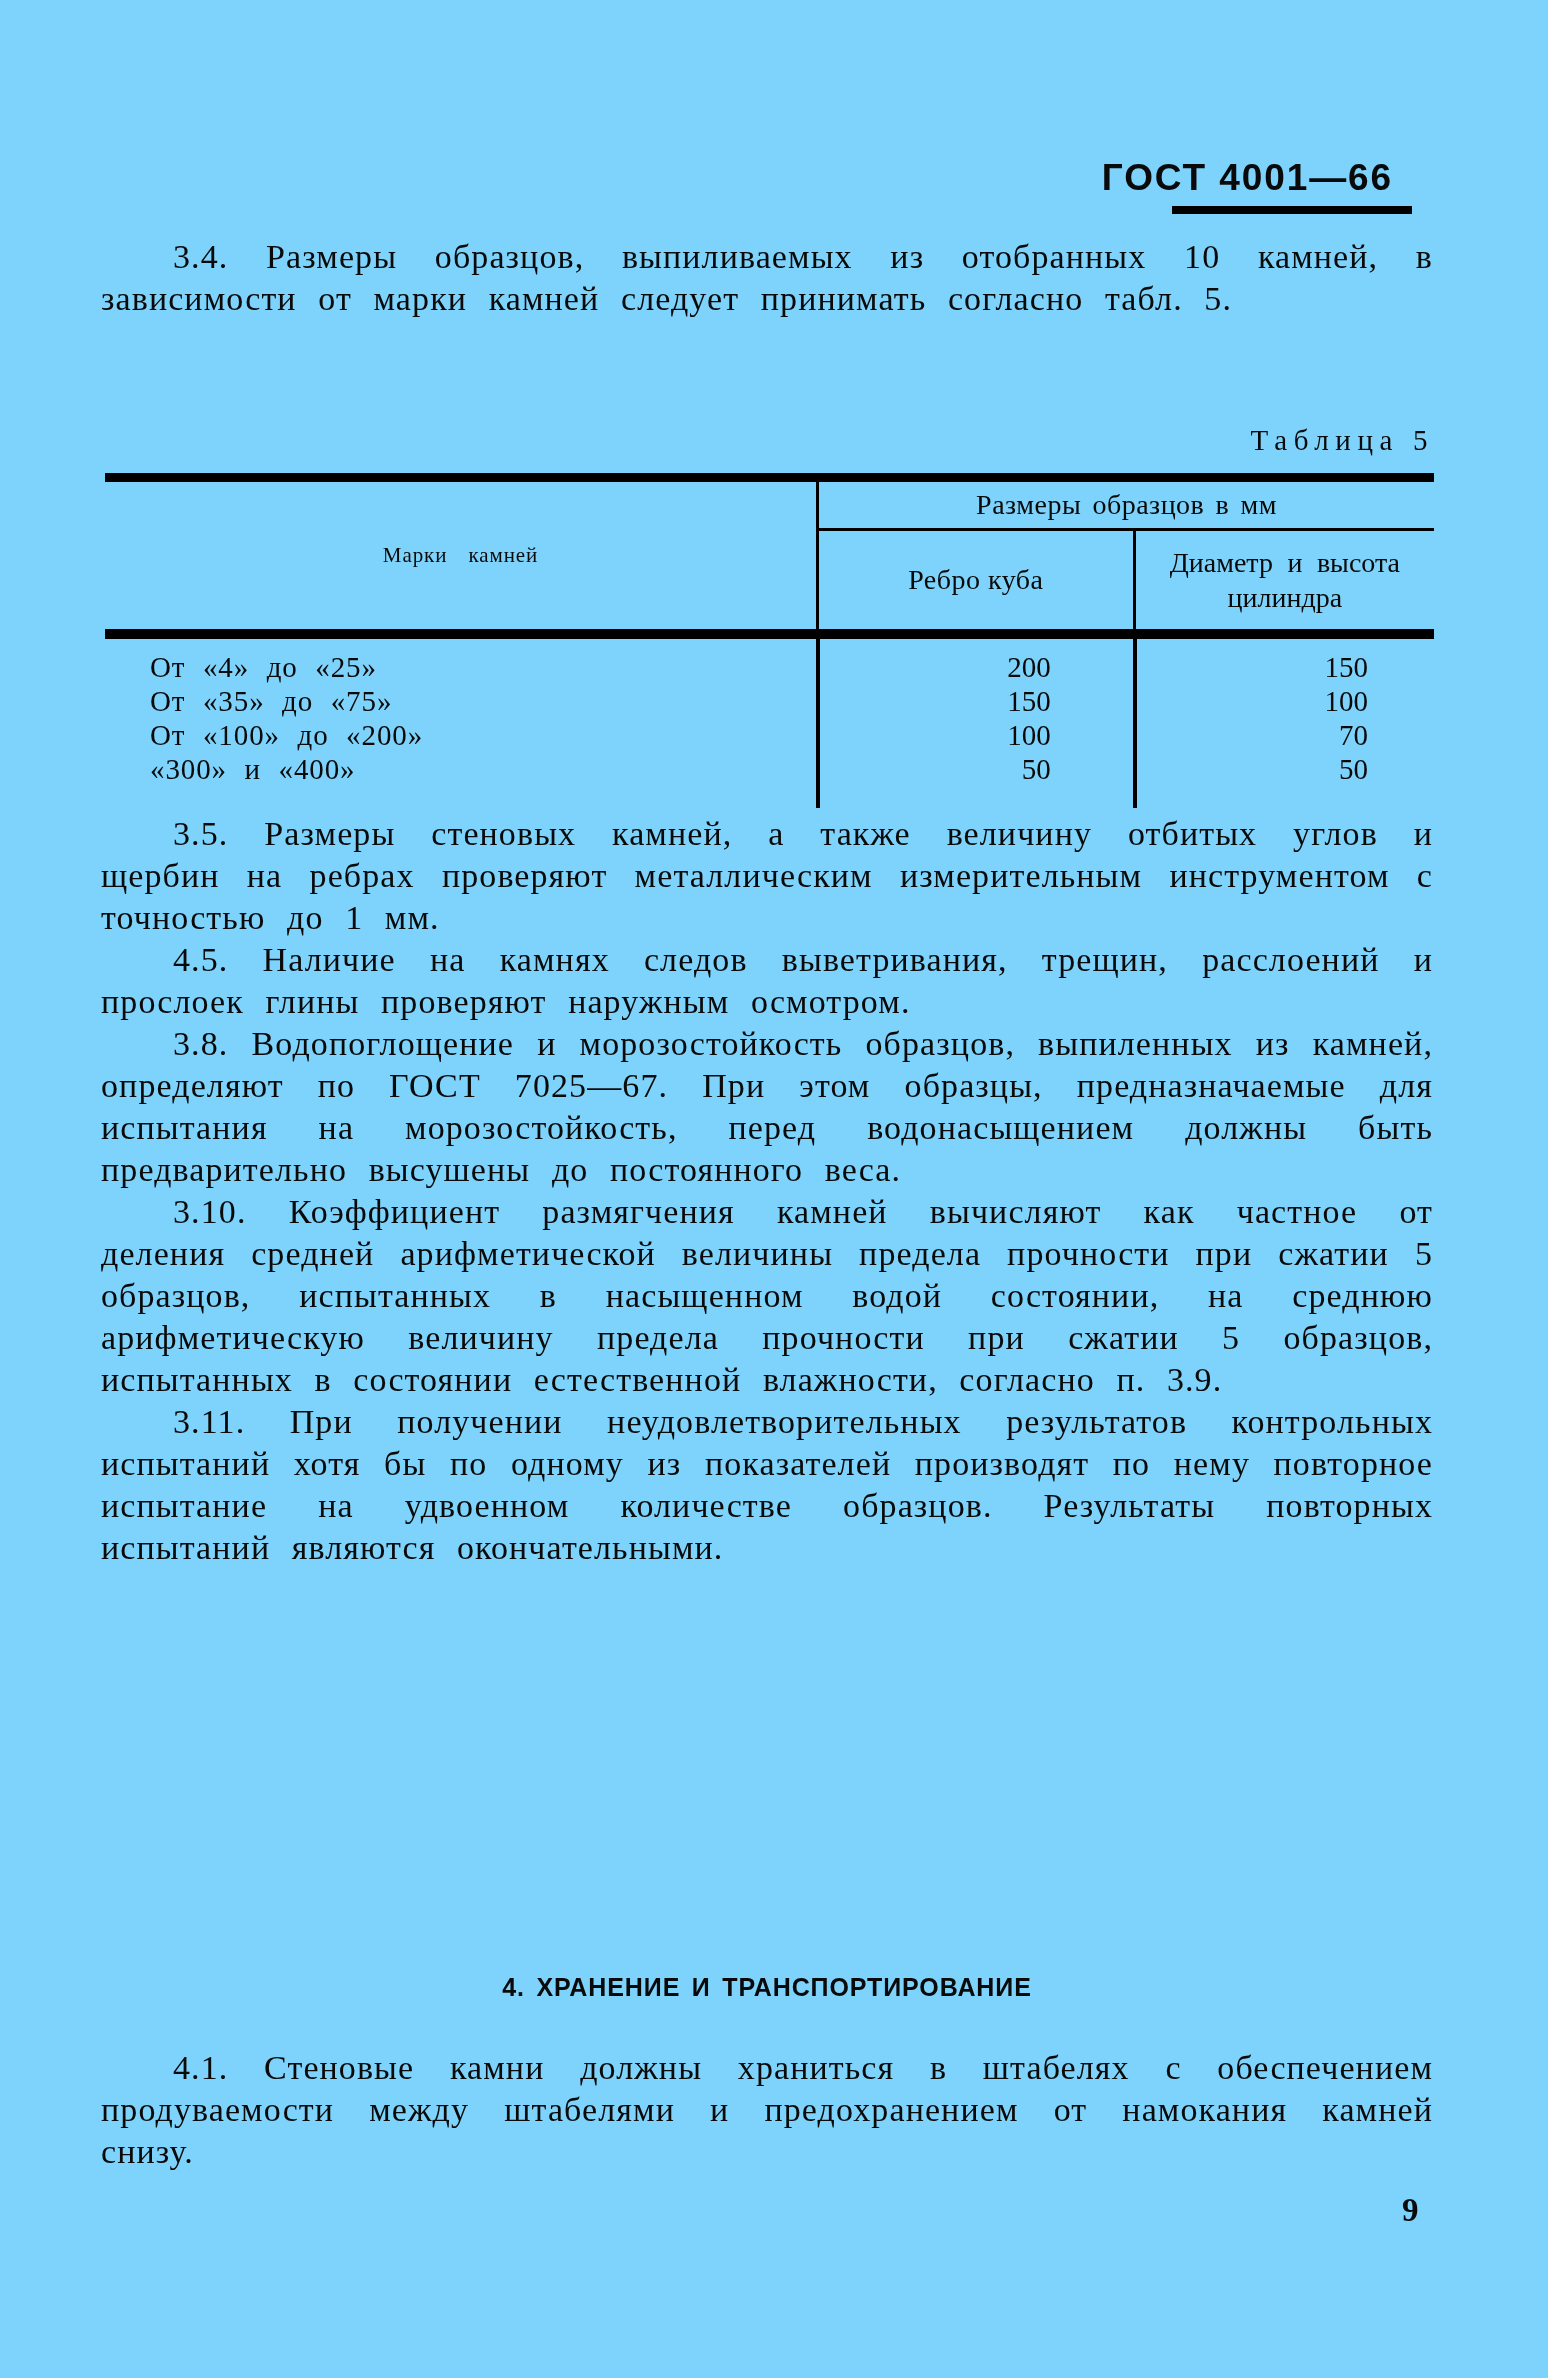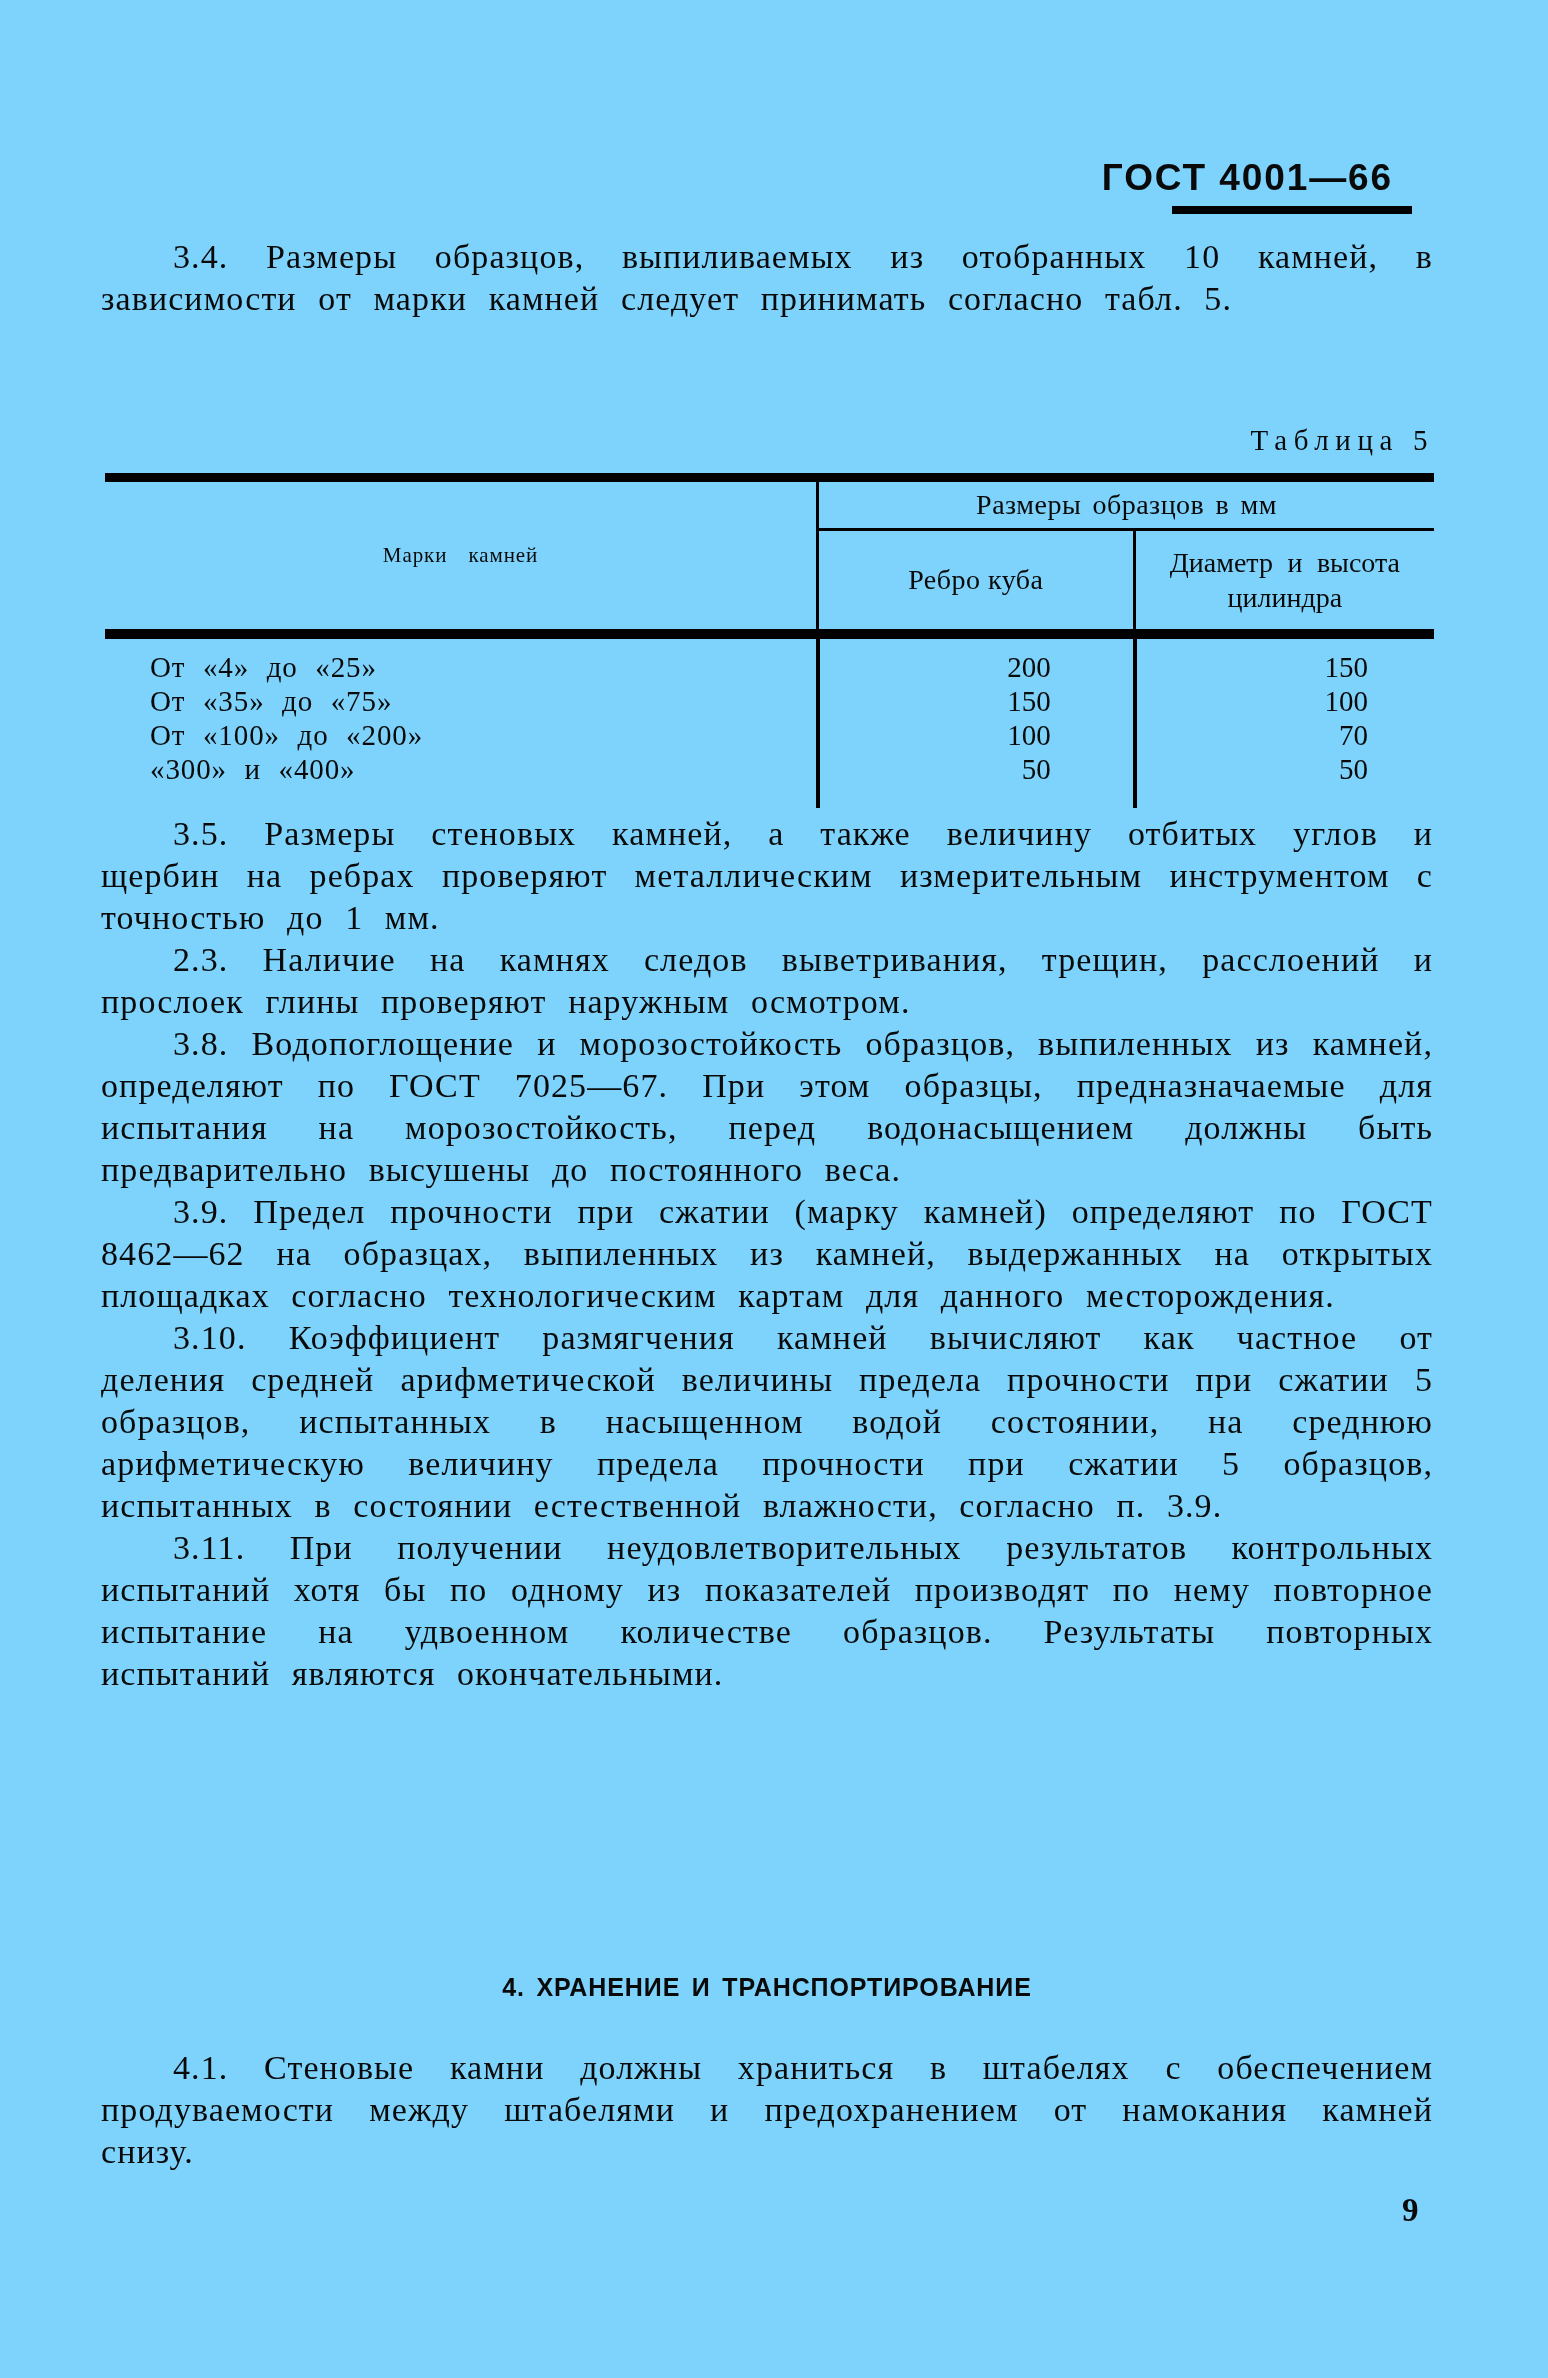--- a/index.html
+++ b/index.html
@@ -138,23 +138,22 @@
       <div class="gt-row">
         <div class="gt-b1">«300» и «400»</div>
         <div class="gt-b2">50</div>
         <div class="gt-b3">50</div>
       </div>
     </div>
   </div>
 
   <div class="paras">
     <p class="para">3.5. Размеры стеновых камней, а также величину отбитых углов и щербин на ребрах проверяют металлическим измерительным инструментом с точностью до 1 мм.</p>
-    <p class="para">2.3. Наличие на камнях следов выветривания, трещин, расслоений и прослоек глины проверяют наружным осмотром.</p>
+    <p class="para">4.5. Наличие на камнях следов выветривания, трещин, расслоений и прослоек глины проверяют наружным осмотром.</p>
     <p class="para">3.8. Водопоглощение и морозостойкость образцов, выпиленных из камней, определяют по ГОСТ 7025—67. При этом образцы, предназначаемые для испытания на морозостойкость, перед водонасыщением должны быть предварительно высушены до постоянного веса.</p>
-    <p class="para">3.9. Предел прочности при сжатии (марку камней) определяют по ГОСТ 8462—62 на образцах, выпиленных из камней, выдержанных на открытых площадках согласно технологическим картам для данного месторождения.</p>
     <p class="para">3.10. Коэффициент размягчения камней вычисляют как частное от деления средней арифметической величины предела прочности при сжатии 5 образцов, испытанных в насыщенном водой состоянии, на среднюю арифметическую величину предела прочности при сжатии 5 образцов, испытанных в состоянии естественной влажности, согласно п. 3.9.</p>
     <p class="para">3.11. При получении неудовлетворительных результатов контрольных испытаний хотя бы по одному из показателей производят по нему повторное испытание на удвоенном количестве образцов. Результаты повторных испытаний являются окончательными.</p>
   </div>
 
   <h2 class="sec4">4. ХРАНЕНИЕ И ТРАНСПОРТИРОВАНИЕ</h2>
 
   <p class="para p41">4.1. Стеновые камни должны храниться в штабелях с обеспечением продуваемости между штабелями и предохранением от намокания камней снизу.</p>
 
   <div class="pageno">9</div>
 

